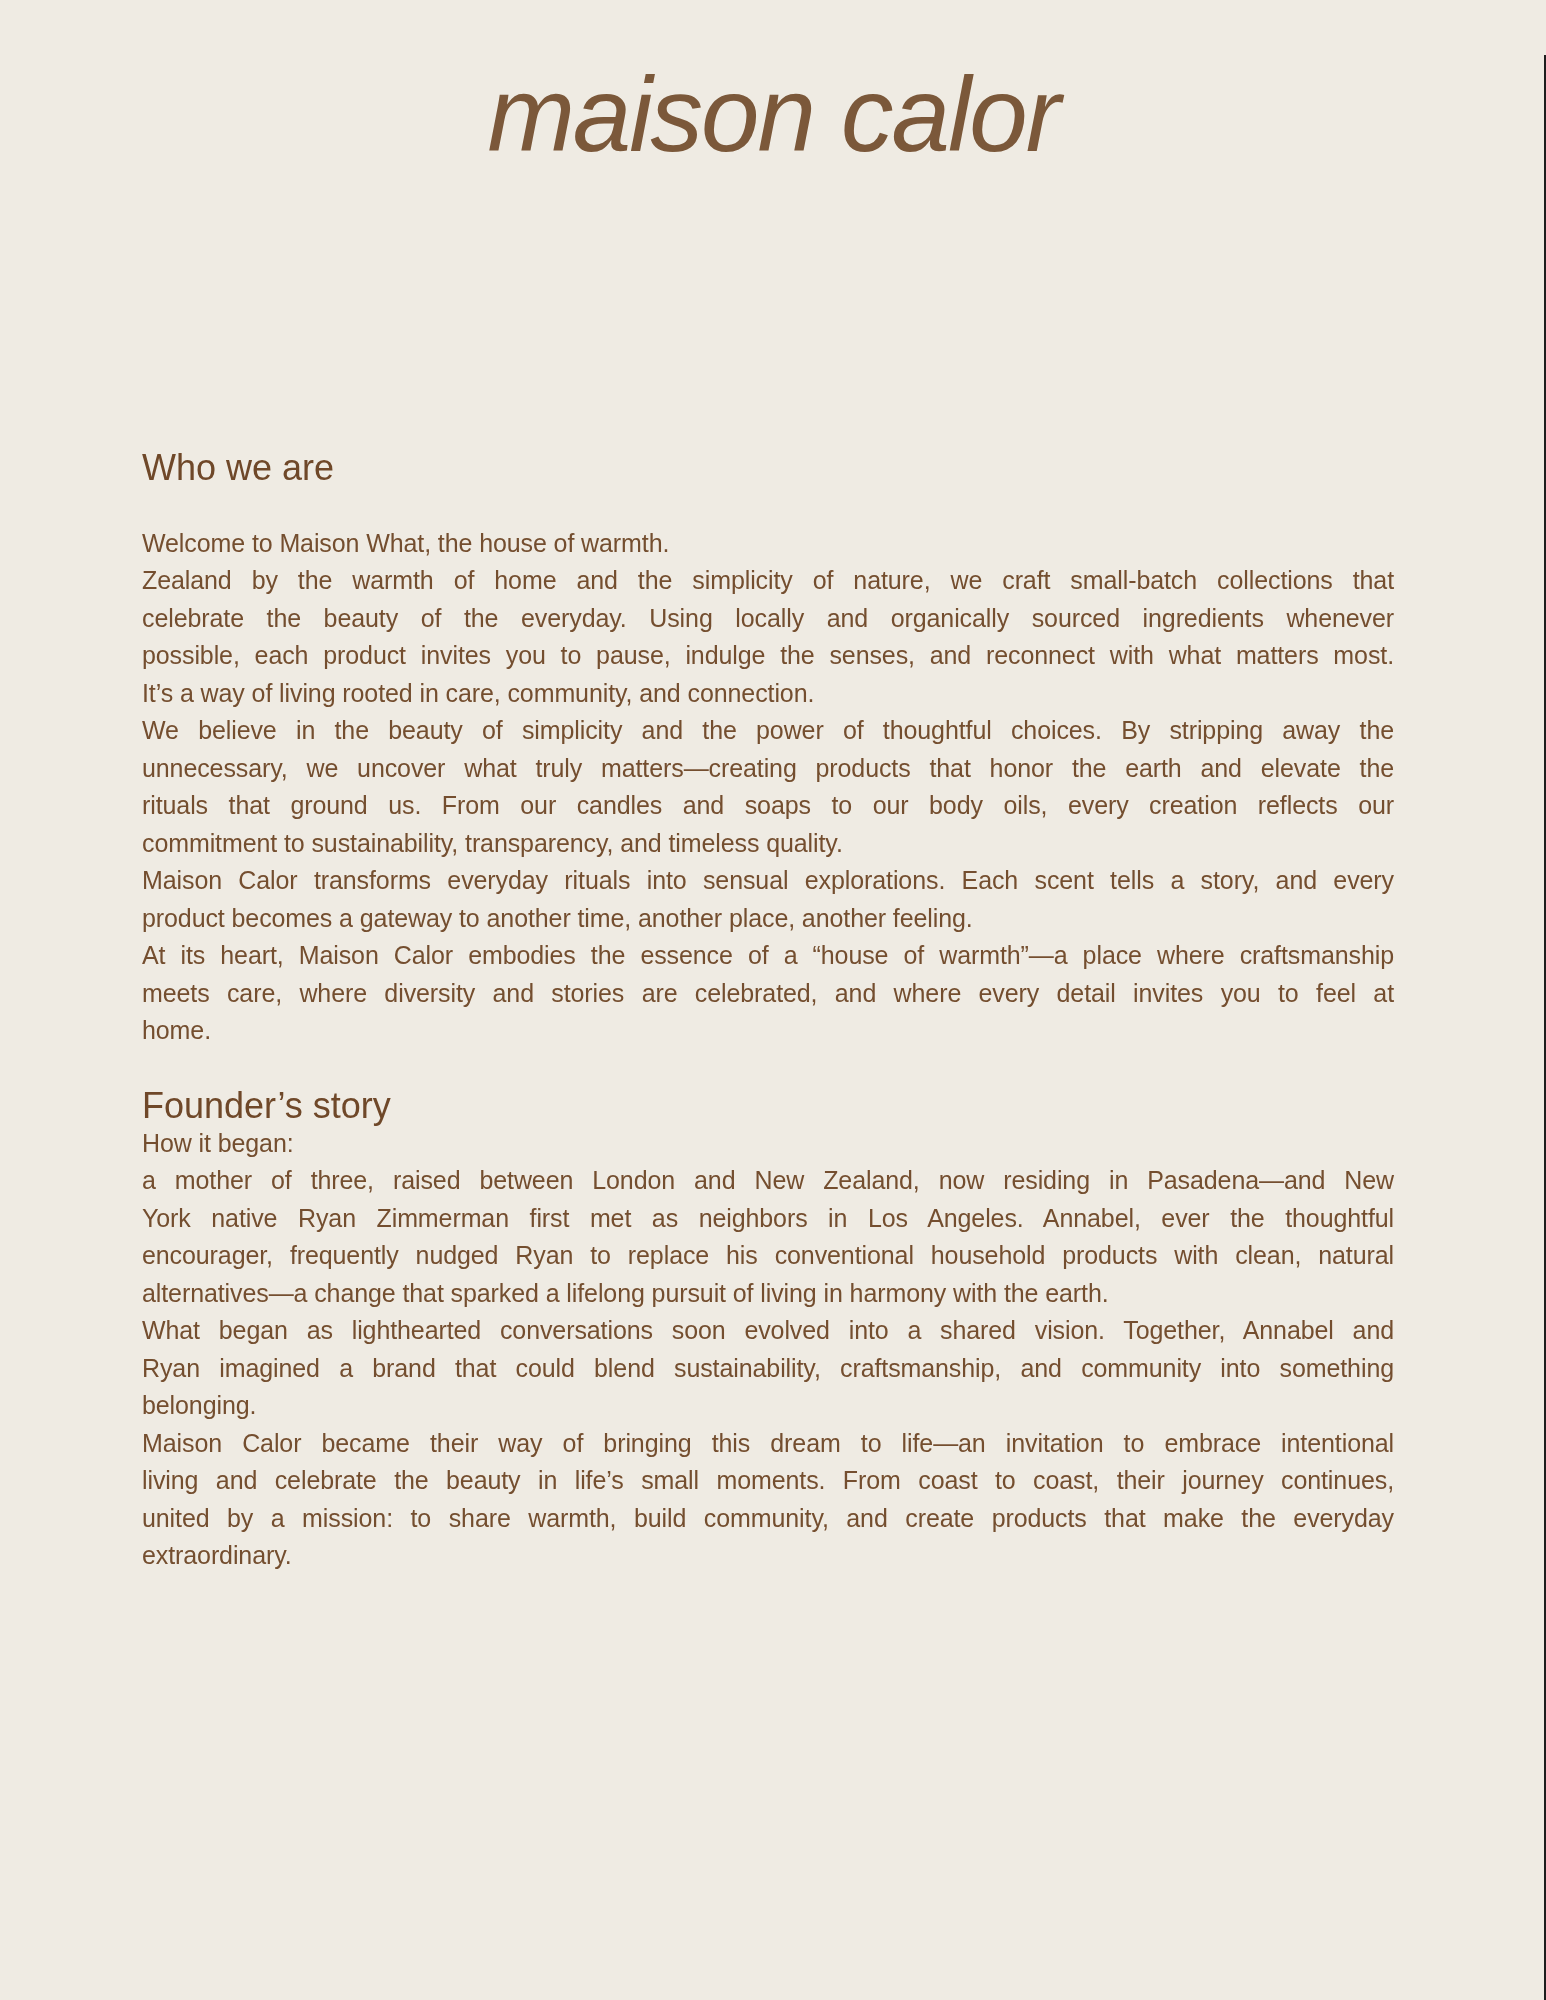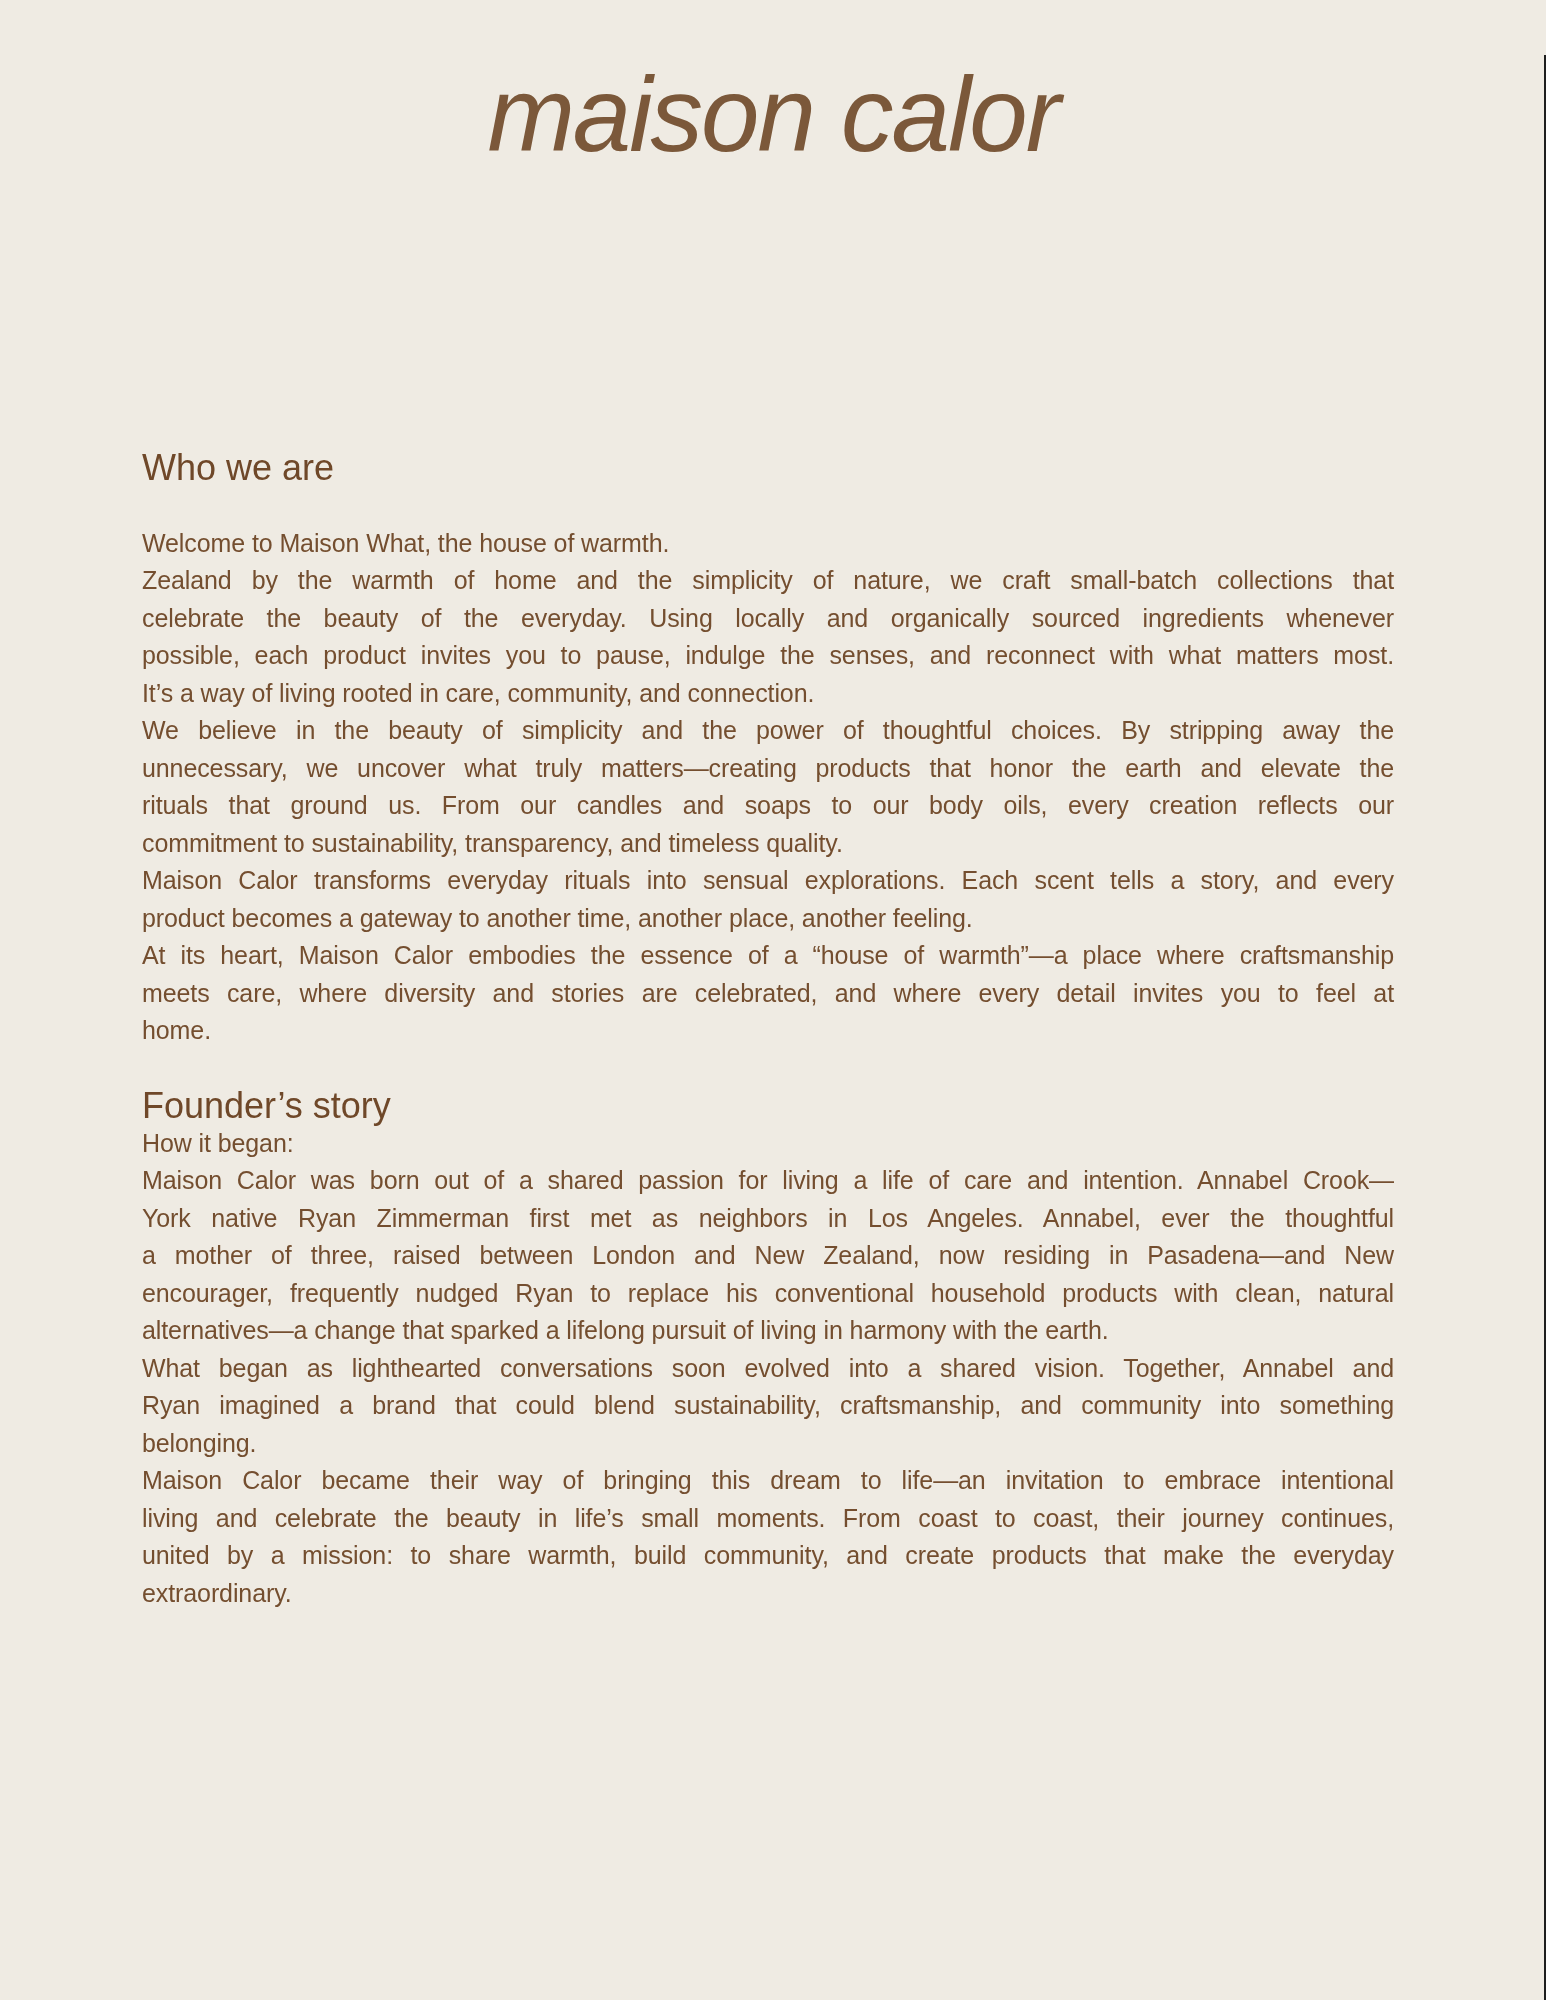--- a/index.html
+++ b/index.html
@@ -85,23 +85,22 @@
         </div>
       </div>
 
     <h2 class="heading founders">Founder’s story</h2>
 
     <div id="founders-paras">
         <div class="para">
           <div class="line">How it began:</div>
         </div>
         <div class="para">
-          <div class="line just">Maison Calor was born out of a shared passion for living a life of care and intention. Annabel Crook—</div>
+          <div class="line just">a mother of three, raised between London and New Zealand, now residing in Pasadena—and New</div>
           <div class="line just">York native Ryan Zimmerman first met as neighbors in Los Angeles. Annabel, ever the thoughtful</div>
-          <div class="line just">a mother of three, raised between London and New Zealand, now residing in Pasadena—and New</div>
           <div class="line just">encourager, frequently nudged Ryan to replace his conventional household products with clean, natural</div>
           <div class="line">alternatives—a change that sparked a lifelong pursuit of living in harmony with the earth.</div>
         </div>
         <div class="para">
           <div class="line just">What began as lighthearted conversations soon evolved into a shared vision. Together, Annabel and</div>
           <div class="line just">Ryan imagined a brand that could blend sustainability, craftsmanship, and community into something</div>
           <div class="line">belonging.</div>
         </div>
         <div class="para">
           <div class="line just">Maison Calor became their way of bringing this dream to life—an invitation to embrace intentional</div>

